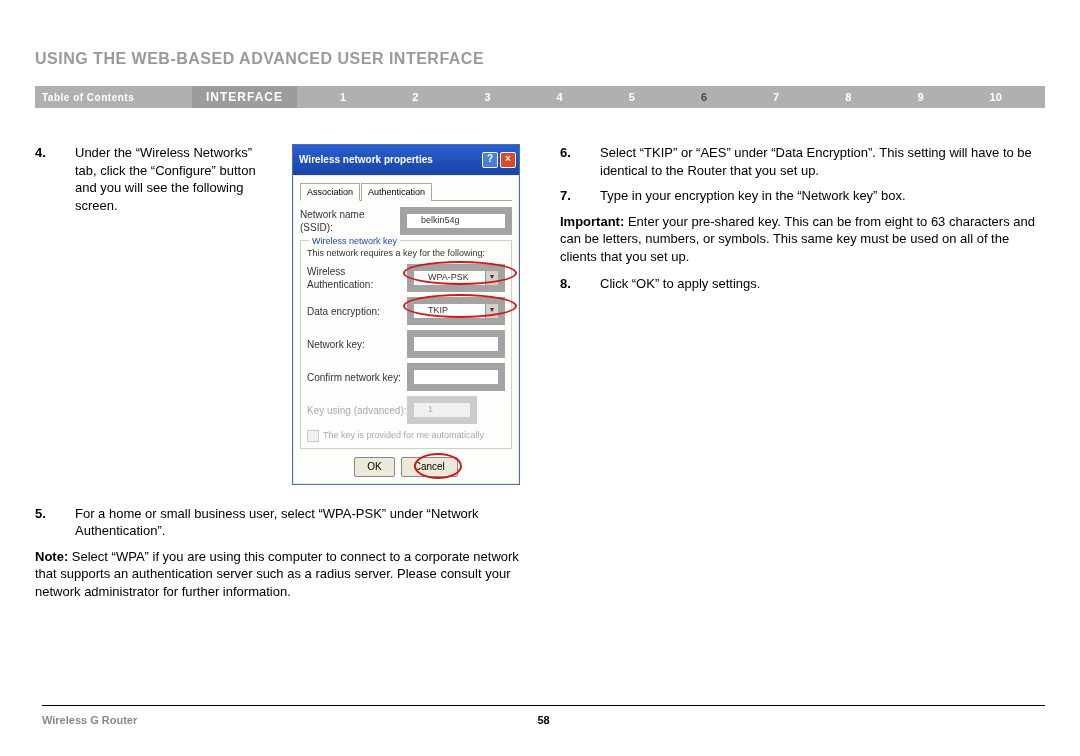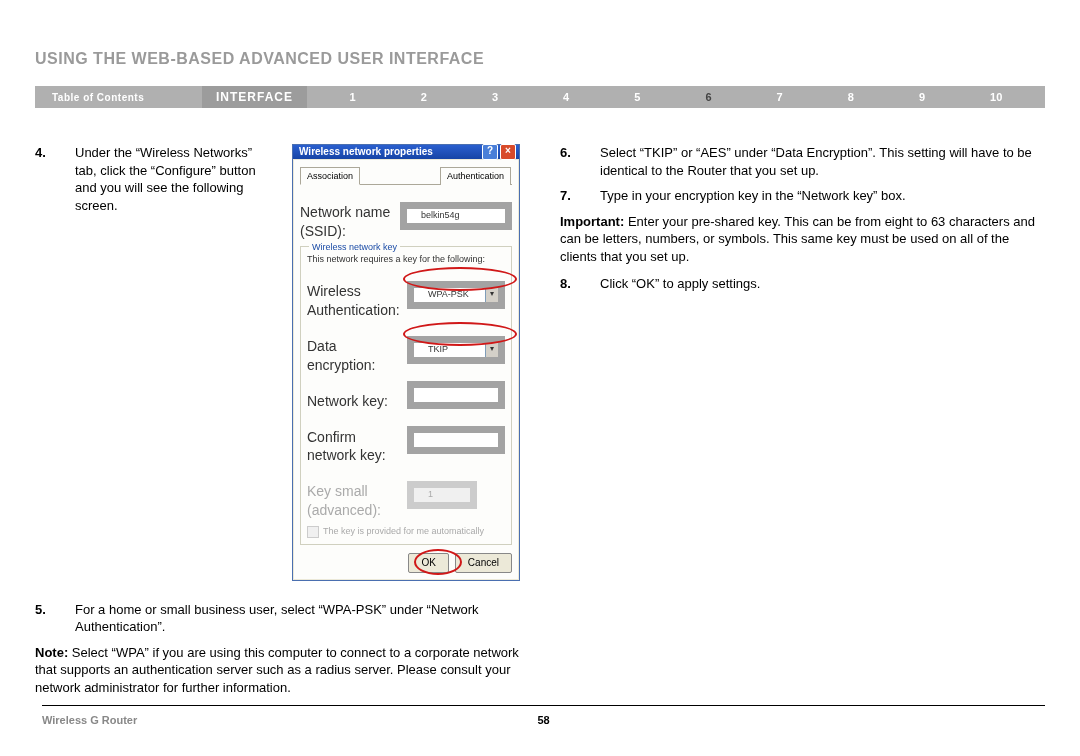--- a/index.html
+++ b/index.html
@@ -26,21 +26,21 @@
   .nav-bar {
     background: #b0b0b0;
     height: 22px;
     display: flex;
     align-items: center;
     font-size: 11px;
     color: #fff;
     font-weight: bold;
   }
   .nav-toc {
-    padding-left: 17px;
+    padding-left: 7px;
     width: 150px;
     letter-spacing: 0.5px;
     font-size: 10px;
   }
   .nav-sections {
     background: #9c9c9c;
     padding: 0 14px;
     height: 22px;
     line-height: 22px;
     letter-spacing: 1px;
@@ -94,21 +94,21 @@
     background: #ece9d8;
     font-family: "Tahoma", sans-serif;
     font-size: 9px;
     margin-left: 20px;
     margin-bottom: 20px;
     float: right;
   }
   .titlebar {
     background: linear-gradient(to bottom, #2a5fcf, #1644a6);
     color: #fff;
-    height: 14px;
+    height: 30px;
     display: flex;
     align-items: center;
     justify-content: space-between;
     padding: 0 3px 0 6px;
     font-weight: bold;
     font-size: 10px;
   }
   .titlebar-btns { display: flex; gap: 2px; }
   .tb-btn {
     width: 14px; height: 14px;
@@ -122,40 +122,39 @@
   .tb-close { background: #d84a2a; }
   .dialog-body {
     padding: 6px;
     background: #fdfdfb;
     border: 1px solid #ece9d8;
   }
   .tabs {
     display: flex;
     border-bottom: 1px solid #aca899;
     margin-bottom: 6px;
-    justify-content: space-between;
   }
   .tab {
     padding: 2px 6px;
     border: 1px solid #aca899;
     border-bottom: none;
     background: #fdfdfb;
     font-size: 9px;
     margin-right: 1px;
     position: relative;
     top: 1px;
   }
   .tab.active { background: #fdfdfb; border-bottom: 1px solid #fdfdfb; }
   .field-row {
     display: flex;
     align-items: center;
     margin-bottom: 5px;
     color: #333;
   }
-  .field-label { width: 100px; font-size: 14px; margin-top: 12px; }
+  .field-label { width: 100px; font-size: 10px; }
   .field-input {
     flex: 1;
     height: 14px;
     border: 7px solid #a3a3a3;
     background: #fff;
     font-size: 9px;
     padding: 0 14px;
     position: relative;
   }
   .field-input.disabled { background: #f0f0f0; color:#aaa; border-color:#ccc;}
@@ -209,21 +208,21 @@
   .cb {
     width: 10px; height: 10px;
     border: 1px solid #7f9db9;
     background: #fff;
     flex-shrink: 0;
     margin-top: 1px;
   }
   .cb.disabled { border-color: #ccc; background:#f0f0f0; }
   .dialog-buttons {
     display: flex;
-    justify-content: flex-end;
+    justify-content: center;
     gap: 6px;
     margin-top: 8px;
     position: relative;
   }
   .dlg-btn {
     border: 1px solid #888;
     background: #ece9d8;
     padding: 2px 12px;
     font-size: 10px;
     border-radius: 2px;
@@ -312,21 +311,21 @@
               </div>
               <div class="field-row">
                 <div class="field-label">Network key:</div>
                 <div class="field-input"></div>
               </div>
               <div class="field-row">
                 <div class="field-label">Confirm network key:</div>
                 <div class="field-input"></div>
               </div>
               <div class="field-row" style="color:#aaa;">
-                <div class="field-label">Key small (advanced):</div>
+                <div class="field-label">Key using (advanced):</div>
                 <div class="field-input disabled" style="width:28px;flex:none;">1</div>
               </div>
               <div class="checkbox-row">
                 <div class="cb disabled"></div>
                 <span>The key is provided for me automatically</span>
               </div>
             </div>
             <div class="dialog-buttons">
               <div class="circle" style="right:50px; top:-4px; width:44px; height:22px;"></div>
               <div class="dlg-btn">OK</div>

